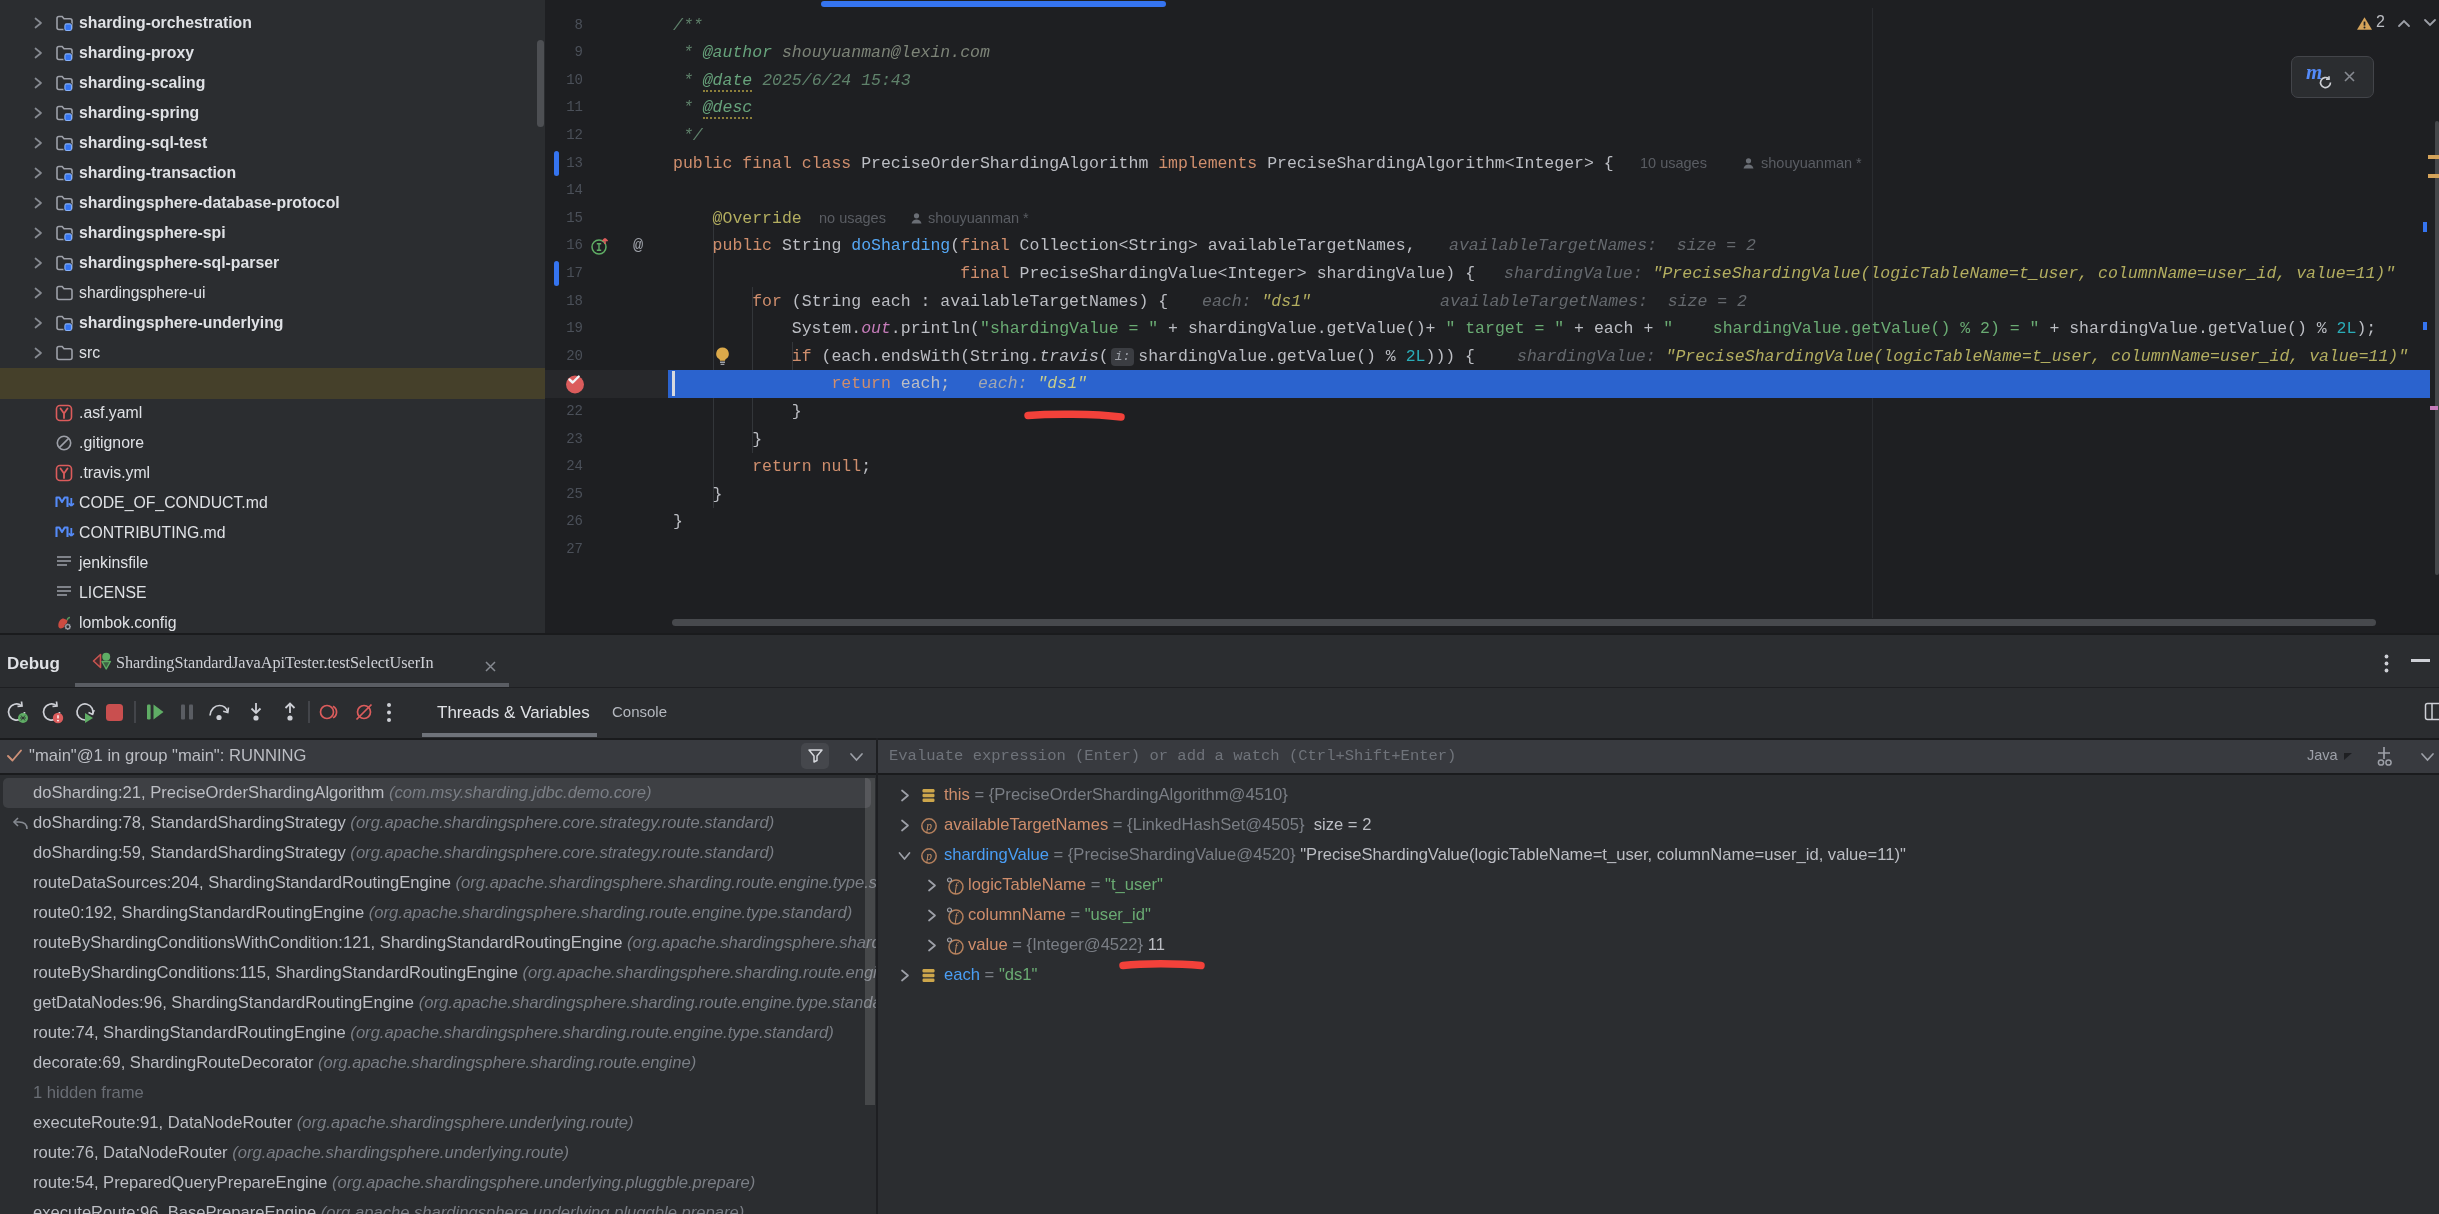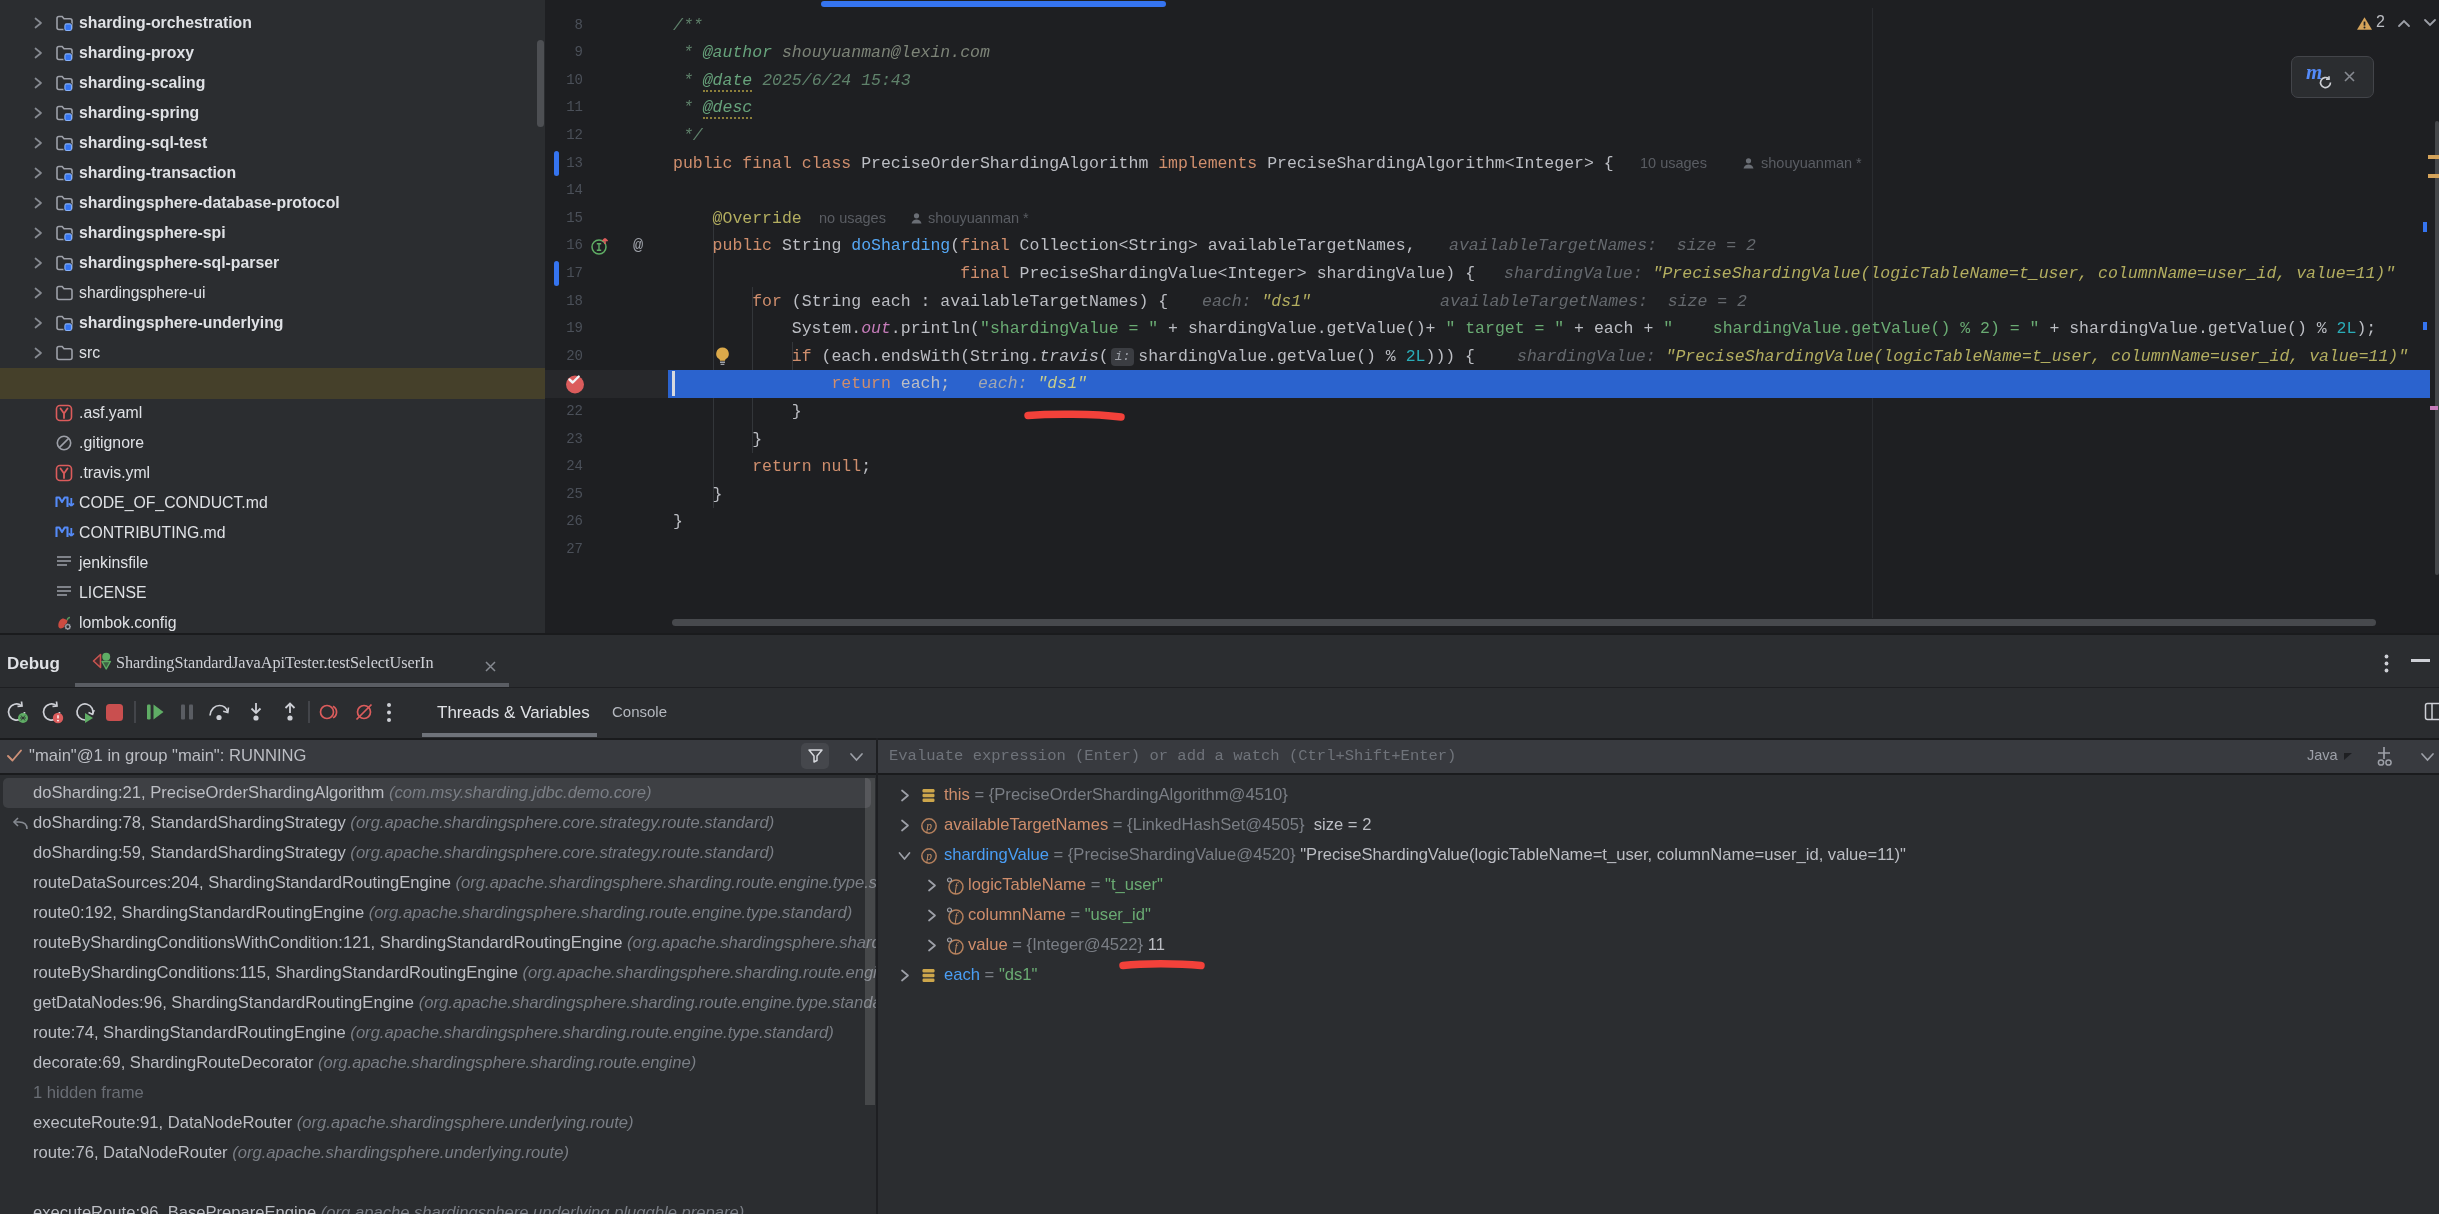--- a/index.html
+++ b/index.html
@@ -462,20 +462,21 @@
 <div class="srow" style="top:93px">routeDataSources:204, ShardingStandardRoutingEngine <span class="pkg">(org.apache.shardingsphere.sharding.route.engine.type.sta</span></div>
 <div class="srow" style="top:123px">route0:192, ShardingStandardRoutingEngine <span class="pkg">(org.apache.shardingsphere.sharding.route.engine.type.standard)</span></div>
 <div class="srow" style="top:153px">routeByShardingConditionsWithCondition:121, ShardingStandardRoutingEngine <span class="pkg">(org.apache.shardingsphere.shardi</span></div>
 <div class="srow" style="top:183px">routeByShardingConditions:115, ShardingStandardRoutingEngine <span class="pkg">(org.apache.shardingsphere.sharding.route.engin</span></div>
 <div class="srow" style="top:213px">getDataNodes:96, ShardingStandardRoutingEngine <span class="pkg">(org.apache.shardingsphere.sharding.route.engine.type.standar</span></div>
 <div class="srow" style="top:243px">route:74, ShardingStandardRoutingEngine <span class="pkg">(org.apache.shardingsphere.sharding.route.engine.type.standard)</span></div>
 <div class="srow" style="top:273px">decorate:69, ShardingRouteDecorator <span class="pkg">(org.apache.shardingsphere.sharding.route.engine)</span></div>
 <div class="srow" style="top:303px;color:#6A6E75;">1 hidden frame</div>
 <div class="srow" style="top:333px">executeRoute:91, DataNodeRouter <span class="pkg">(org.apache.shardingsphere.underlying.route)</span></div>
 <div class="srow" style="top:363px">route:76, DataNodeRouter <span class="pkg">(org.apache.shardingsphere.underlying.route)</span></div>
+<div class="srow" style="top:393px">route:54, PreparedQueryPrepareEngine <span class="pkg">(org.apache.shardingsphere.underlying.pluggble.prepare)</span></div>
 <div class="srow" style="top:423px">executeRoute:96, BasePrepareEngine <span class="pkg">(org.apache.shardingsphere.underlying.pluggble.prepare)</span></div>
 </div>
 <div class="a" style="left:865px;top:143px;width:10px;height:327px;background:rgba(255,255,255,0.13);"></div>
 <svg class="a" style="left:897px;top:153px" width="15" height="15" viewBox="0 0 15 15">
         <path d="M5 2.5l6 5-6 5" stroke="#9DA0A8" stroke-width="1.7" fill="none" stroke-linecap="round" stroke-linejoin="round"></path>
       </svg>
 <div class="vic" style="left:920px;top:152px"><svg width="17" height="17" viewBox="0 0 17 17">
           <g fill="#CDA64B">
             <rect x="2.5" y="2" width="12" height="3.4" rx="1.2"></rect>
             <rect x="2.5" y="6.8" width="12" height="3.4" rx="1.2"></rect>

